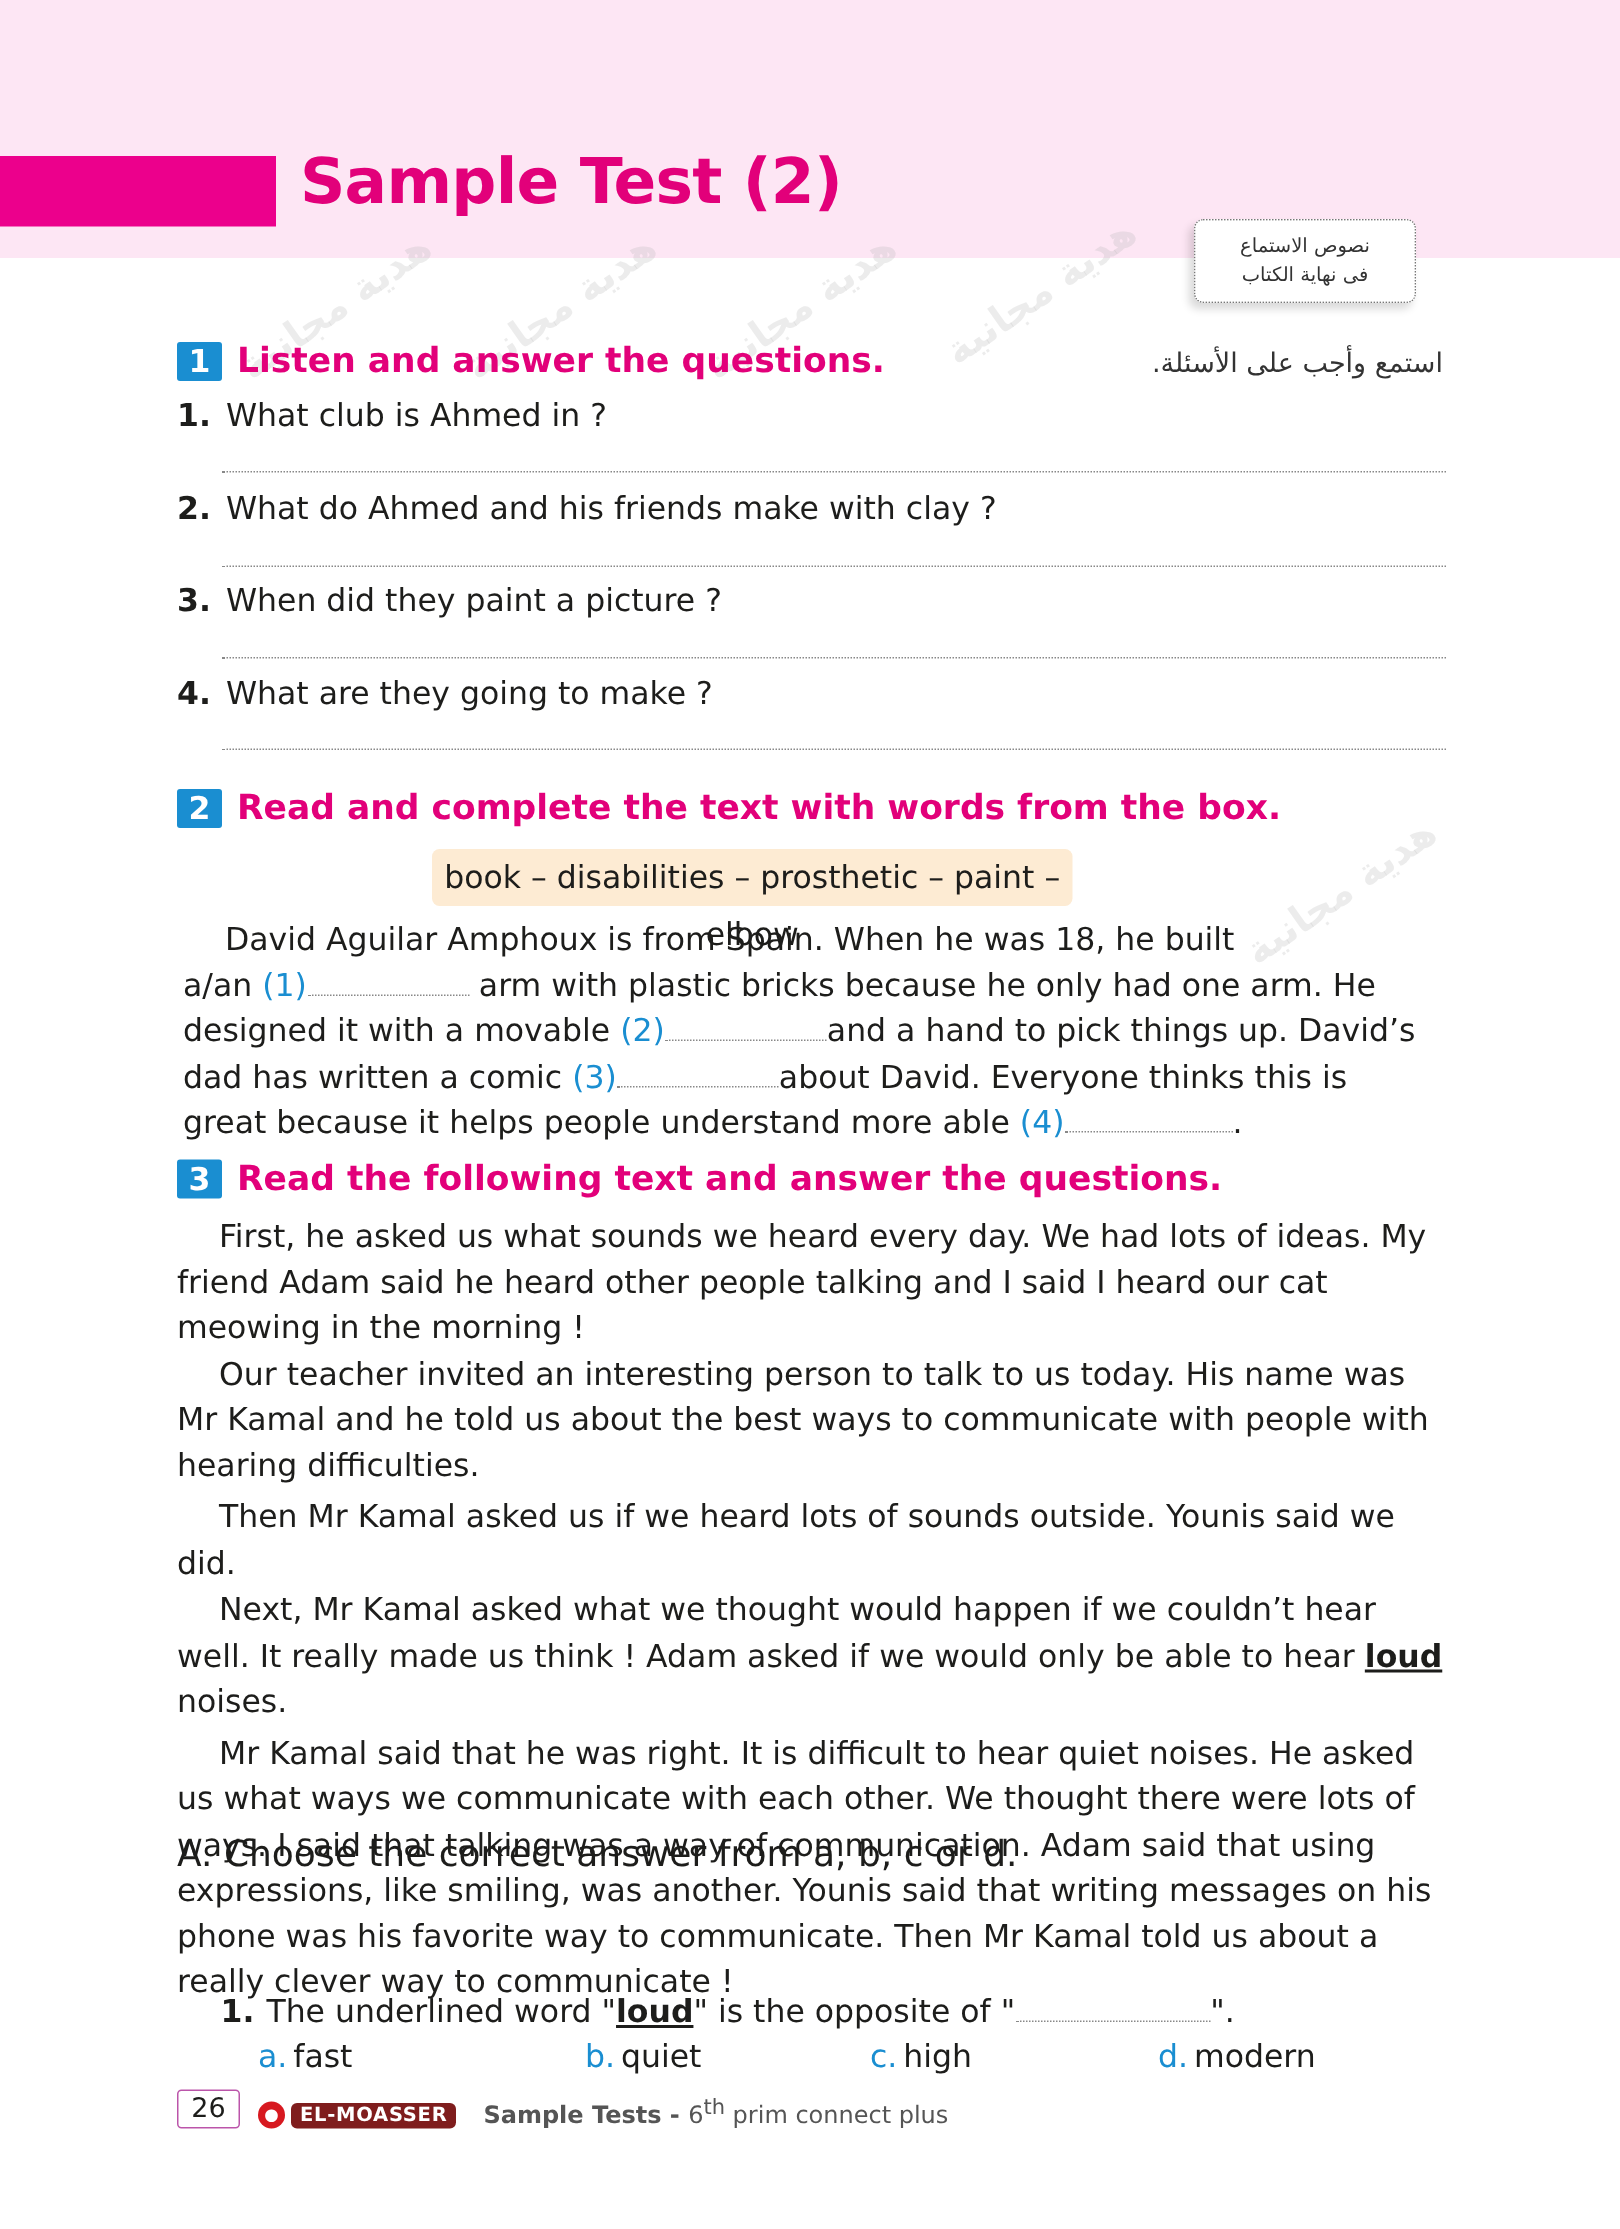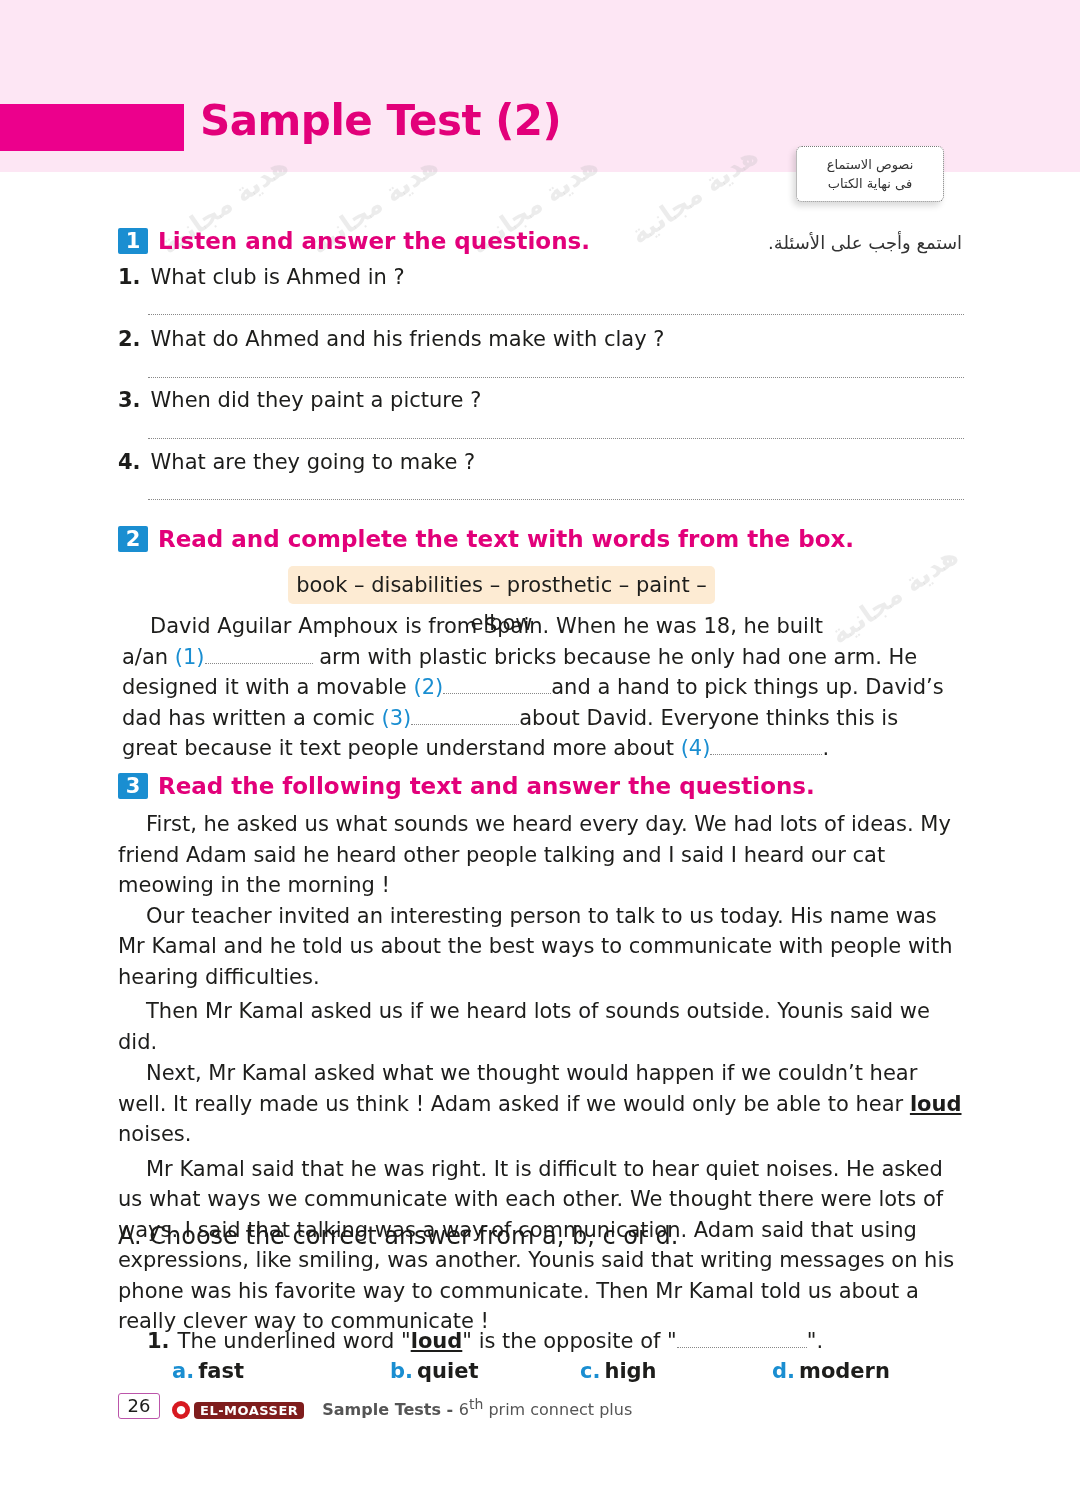--- a/index.html
+++ b/index.html
@@ -25,21 +25,21 @@
   .para { position: absolute; left: 118px; width: 850px; font-size: 21px; line-height: 30.5px; }
   .para p { margin: 0; }
   .indent { text-indent: 28px; }
   .blank-num { color: #1a8ed1; }
   .blank { display: inline-block; border-bottom: 1.5px dotted #888; height: 1px; vertical-align: baseline; }
   .ul-word { font-weight: bold; text-decoration: underline; }
 
   .subhead { position: absolute; left: 118px; top: 1222px; font-size: 24px; font-weight: normal; }
   .mcq-q { position: absolute; left: 147px; top: 1329px; font-size: 21px; }
   .mcq-q .qn { font-weight: bold; margin-right: 8px; }
-  .opt { position: absolute; top: 1359px; font-size: 21px; font-weight: bold; }
+  .opt { position: absolute; top: 1359px; font-size: 21px; }
   .opt .letter { color: #1a8ed1; margin-right: 4px; }
 
   .footer { position: absolute; left: 118px; top: 1393px; display: flex; align-items: flex-end; }
   .page-num { width: 42px; height: 26px; border: 1px solid #b5a; border-radius: 3px; text-align: center; font-size: 18px; line-height: 24px; margin-right: 12px; }
   .logo { display: flex; align-items: center; margin-right: 18px; }
   .logo-icon { width: 18px; height: 18px; border-radius: 50%; background: #d71920; color: #fff; font-size: 11px; line-height: 18px; text-align: center; margin-right: 4px; }
   .logo-text { background: #7f1d1d; color: #fff; font-size: 13px; font-weight: bold; padding: 1px 6px; border-radius: 4px; letter-spacing: 0.5px; }
   .footer-text { font-size: 16px; color: #555; }
   .footer-text b { color: #555; }
   .footer-text sup { font-size: 14px; }
@@ -94,21 +94,21 @@
   <span class="num-badge">2</span>
   <span>Read and complete the text with words from the box.</span>
 </div>
 <div class="word-box">book – disabilities – prosthetic – paint – elbow</div>
 
 <div class="para" style="top:611px; left:122px;">
   <p style="padding-left:28px;">David Aguilar Amphoux is from Spain. When he was 18, he built</p>
   <p><span>a/an </span><span class="blank-num">(1)</span><span class="blank" style="width:108px;"></span><span> arm with plastic bricks because he only had one arm. He</span></p>
   <p><span>designed it with a movable </span><span class="blank-num">(2)</span><span class="blank" style="width:108px;"></span><span>and a hand to pick things up. David’s</span></p>
   <p><span>dad has written a comic </span><span class="blank-num">(3)</span><span class="blank" style="width:108px;"></span><span>about David. Everyone thinks this is</span></p>
-  <p><span>great because it text people understand more about </span><span class="blank-num">(4)</span><span class="blank" style="width:112px;"></span><span>.</span></p>
+  <p><span>great because it helps people understand more able </span><span class="blank-num">(4)</span><span class="blank" style="width:112px;"></span><span>.</span></p>
 </div>
 
 <div class="section-head" style="top:773px;">
   <span class="num-badge">3</span>
   <span>Read the following text and answer the questions.</span>
 </div>
 
 <div class="para" style="top:805px;">
   <p class="indent" style="margin-top:4px;">First, he asked us what sounds we heard every day. We had lots of ideas. My friend Adam said he heard other people talking and I said I heard our cat meowing in the morning !</p>
   <p class="indent">Our teacher invited an interesting person to talk to us today. His name was Mr Kamal and he told us about the best ways to communicate with people with hearing difficulties.</p>

